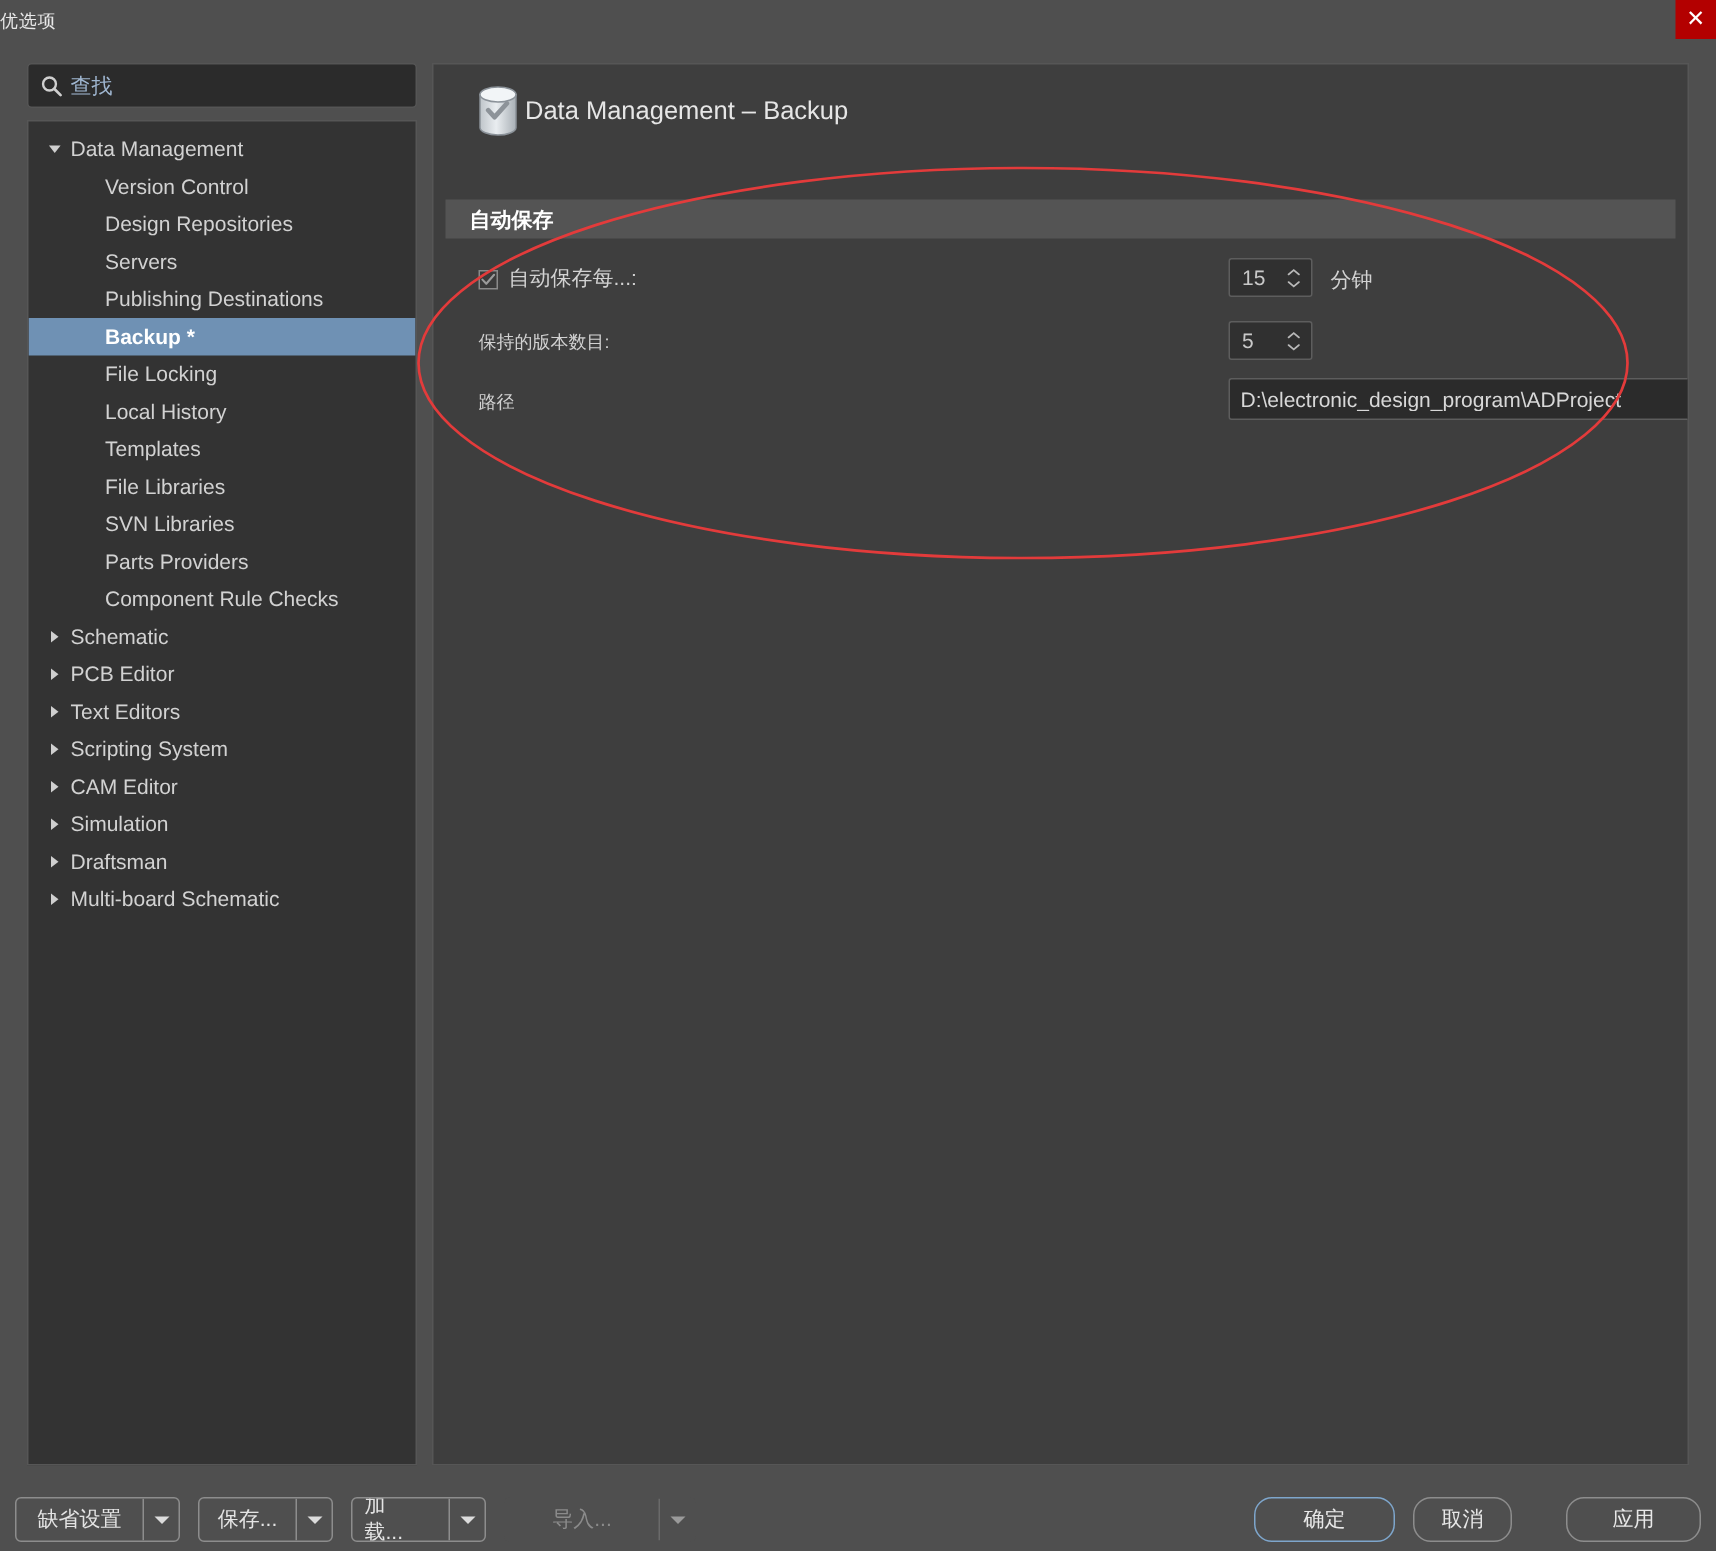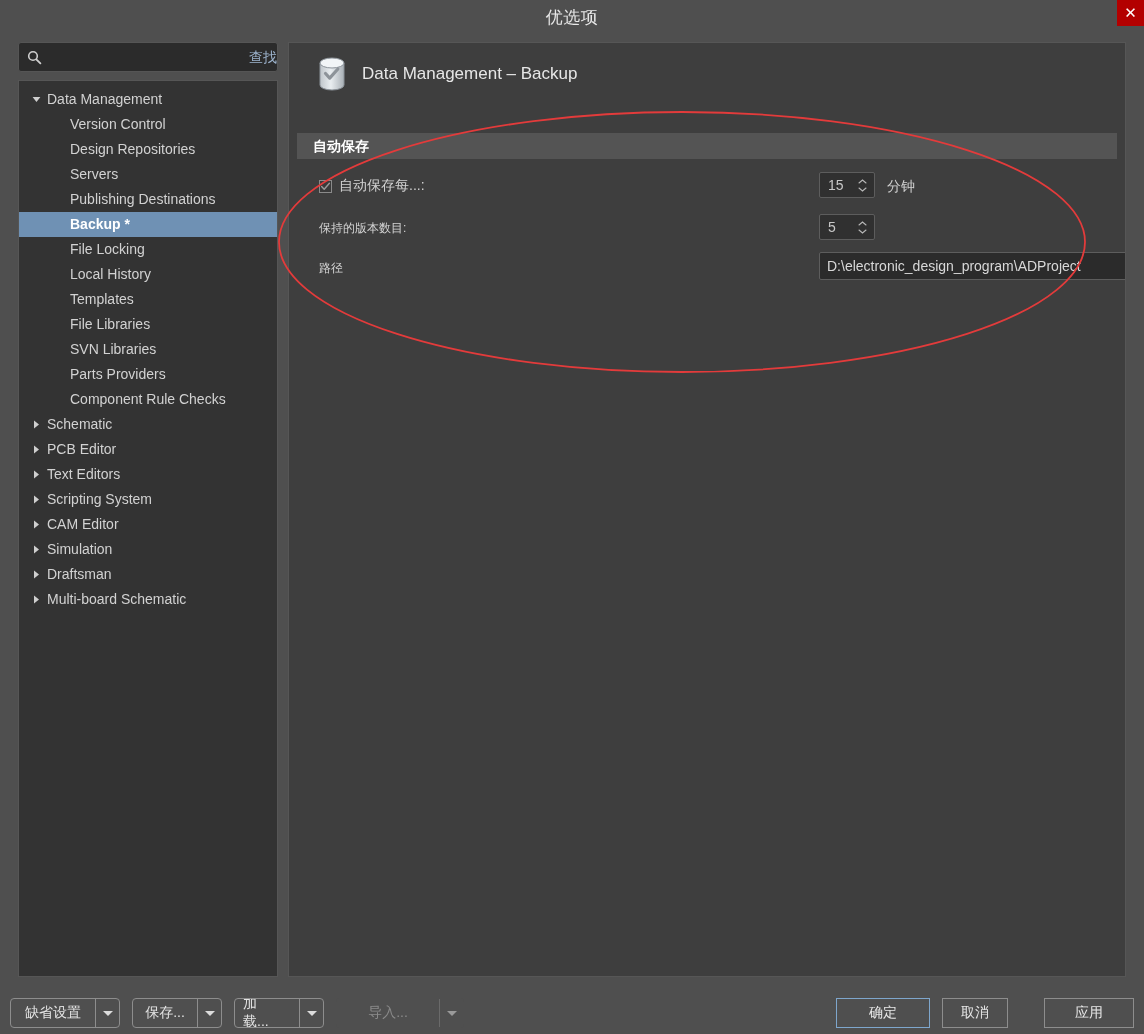--- a/index.html
+++ b/index.html
@@ -17,23 +17,23 @@
   }
 
   
   .titlebar {
     position: absolute; left: 0; top: 0;
     width: 1144px; height: 30px;
     background: #4f4f4f;
   }
   .titlebar-text {
     position: absolute; left: 0; top: 6px; width: 1144px;
-    text-align: center;
+    text-align: left;
     color: #e8e8e8;
-    font-size: 17px;
+    font-size: 12px;
     letter-spacing: .5px;
   }
   .close-btn {
     position: absolute; right: 0; top: 0;
     width: 27px; height: 26px;
     background: #b30000;
     color: #ffffff;
     font-size: 15px; font-weight: bold;
     line-height: 26px; text-align: center;
     cursor: pointer;
@@ -61,21 +61,20 @@
   .search-icon svg { display: block; }
   .search-input {
     flex: 1 1 auto;
     background: transparent;
     border: none; outline: none;
     color: #9fb6d0;
     font-size: 14px;
     font-family: inherit;
     padding: 0;
     height: 26px;
-    text-align: right;
   }
   .search-input::placeholder { color: #9fb6d0; opacity: 1; }
 
   .tree {
     position: absolute; left: 0; top: 38px;
     width: 260px; height: 897px;
     background: #333333;
     border: 1px solid #565656;
     overflow: hidden;
     padding-top: 6px;
@@ -114,21 +113,21 @@
     overflow: hidden;
   }
   .page-header {
     position: absolute; left: 0; top: 0;
     width: 836px; height: 62px;
     display: flex; align-items: center;
     padding-left: 25px;
   }
   .db-icon { width: 36px; height: 38px; position: relative; flex: 0 0 36px; }
   .page-title {
-    margin-left: 12px;
+    margin-left: 0;
     color: #e6e6e6;
     font-size: 17px;
   }
   .section-bar {
     position: absolute; left: 8px; top: 90px;
     width: 820px; height: 26px;
     background: #545454;
     color: #ffffff;
     font-size: 14px;
     font-weight: bold;
@@ -242,21 +241,21 @@
     display: flex; align-items: center; justify-content: center;
   }
   .split-btn.disabled { border-color: transparent; }
   .split-btn.disabled .sb-main { color: #8b8b8b; }
   .split-btn.disabled .sb-arrow { border-left: 1px solid #6a6a6a; }
 
   .plain-btn {
     position: absolute; top: 10px;
     height: 30px;
     border: 1px solid #8d8d8d;
-    border-radius: 0;
+    border-radius: 12px;
     background: #4f4f4f;
     color: #e8e8e8;
     font-size: 14px;
     display: flex; align-items: center; justify-content: center;
     cursor: pointer;
   }
   .plain-btn.primary { border-color: #7ea6cc; }
 
   .caret-down {
     width: 0; height: 0;

